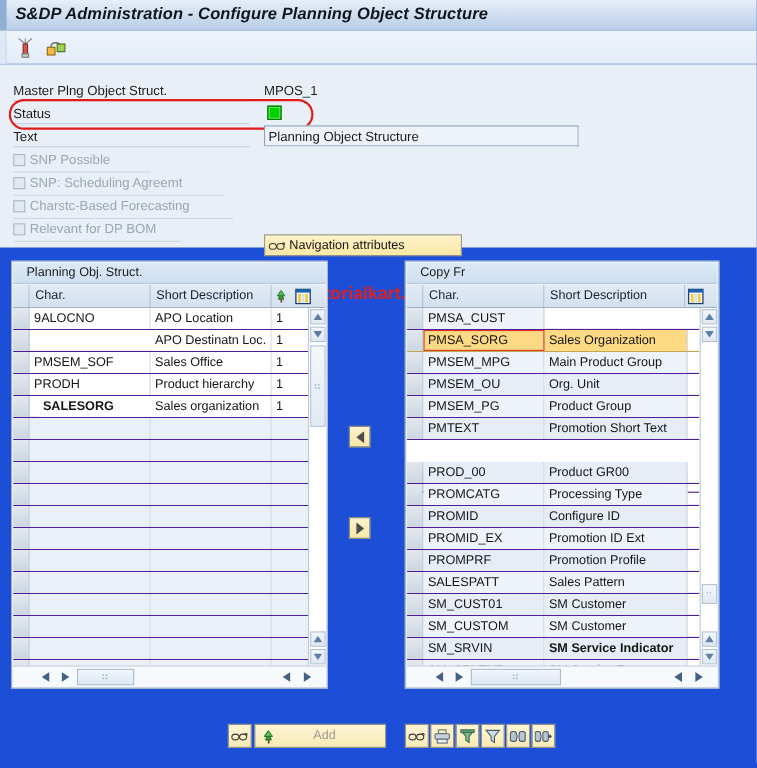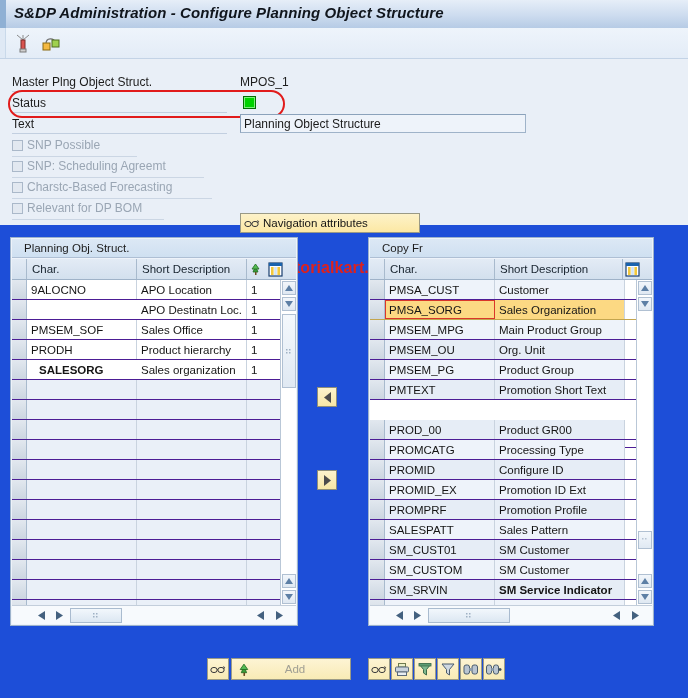--- a/index.html
+++ b/index.html
@@ -494,21 +494,20 @@
             <rect x="6.2" y="5" width="2.6" height="8" fill="#cfe3f7"></rect>
             <rect x="9.4" y="5" width="2.6" height="8" fill="#f2c83c"></rect>
           </svg>
         </div>
       </div>
 
       <div id="right-rows">
           <div class="grow" style="top: 21px; right: 16px;">
             <div class="gsel"></div>
             <div class="gcell" style="left: 15px; width: 110px; background: rgb(238, 243, 250);">PMSA_CUST</div>
-            <div class="gcell" style="left: 125px; width: 130px; background: rgb(238, 243, 250);">Customer</div>
           </div>
           <div class="grow rowHi" style="top: 41px; right: 16px;">
             <div class="gsel"></div>
             <div class="gcell" style="left: 15px; width: 110px;">PMSA_SORG</div>
             <div class="gcell" style="left: 125px; width: 130px;">Sales Organization</div>
             <div class="selmark" style="left: 15px; top: 0px; width: 110px; height: 19px;"></div>
           </div>
           <div class="grow" style="top: 61px; right: 16px;">
             <div class="gsel"></div>
             <div class="gcell" style="left: 15px; width: 110px; background: rgb(238, 243, 250);">PMSEM_MPG</div>

